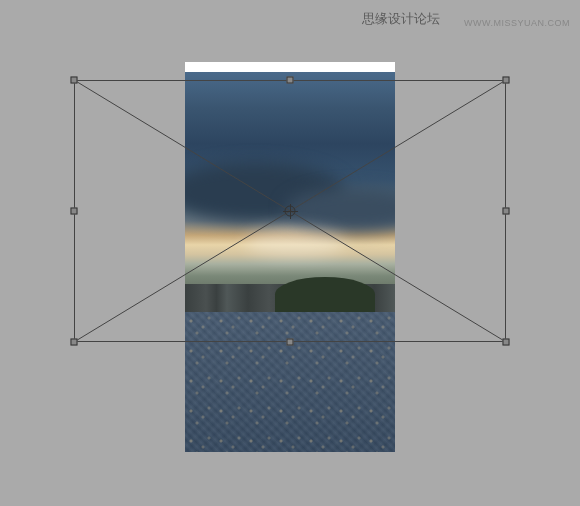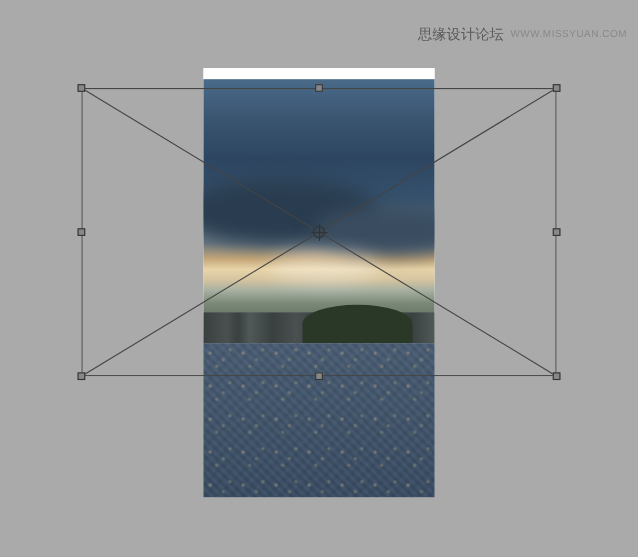--- a/index.html
+++ b/index.html
@@ -10,27 +10,27 @@
     body {
       width: 580px;
       height: 506px;
       background: #aaaaaa;
       position: relative;
       overflow: hidden;
       font-family: sans-serif;
     }
     .watermark {
       position: absolute;
-      top: 22px;
+      top: 10px;
       right: 10px;
       color: #6a6a6a;
       font-size: 11px;
       display: flex;
-      align-items: center;
-      gap: 6px;
+      align-items: flex-end;
+      gap: 24px;
     }
     .watermark-cn {
       font-family: "Microsoft YaHei", "SimHei", sans-serif;
       font-size: 13px;
       color: #5a5a5a;
     }
     .watermark-url {
       font-size: 9px;
       letter-spacing: 0.5px;
       color: #888;

